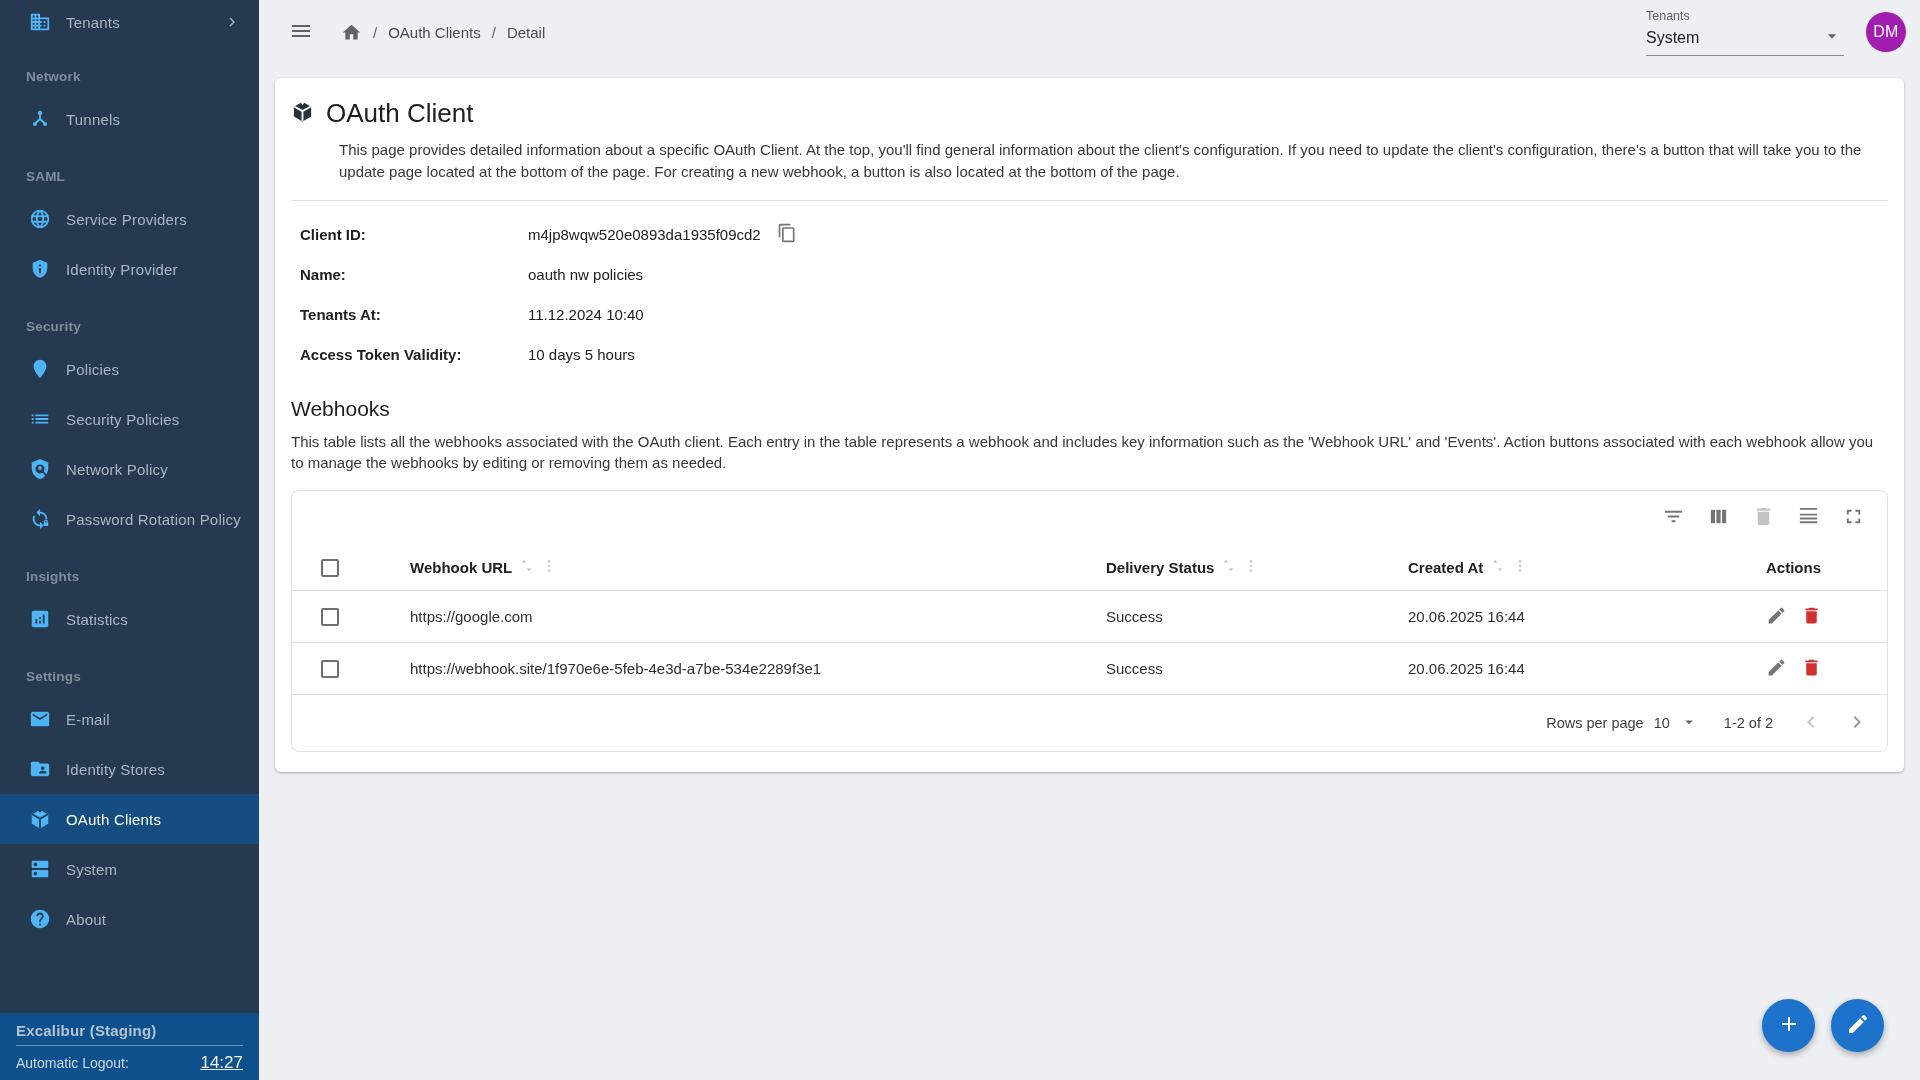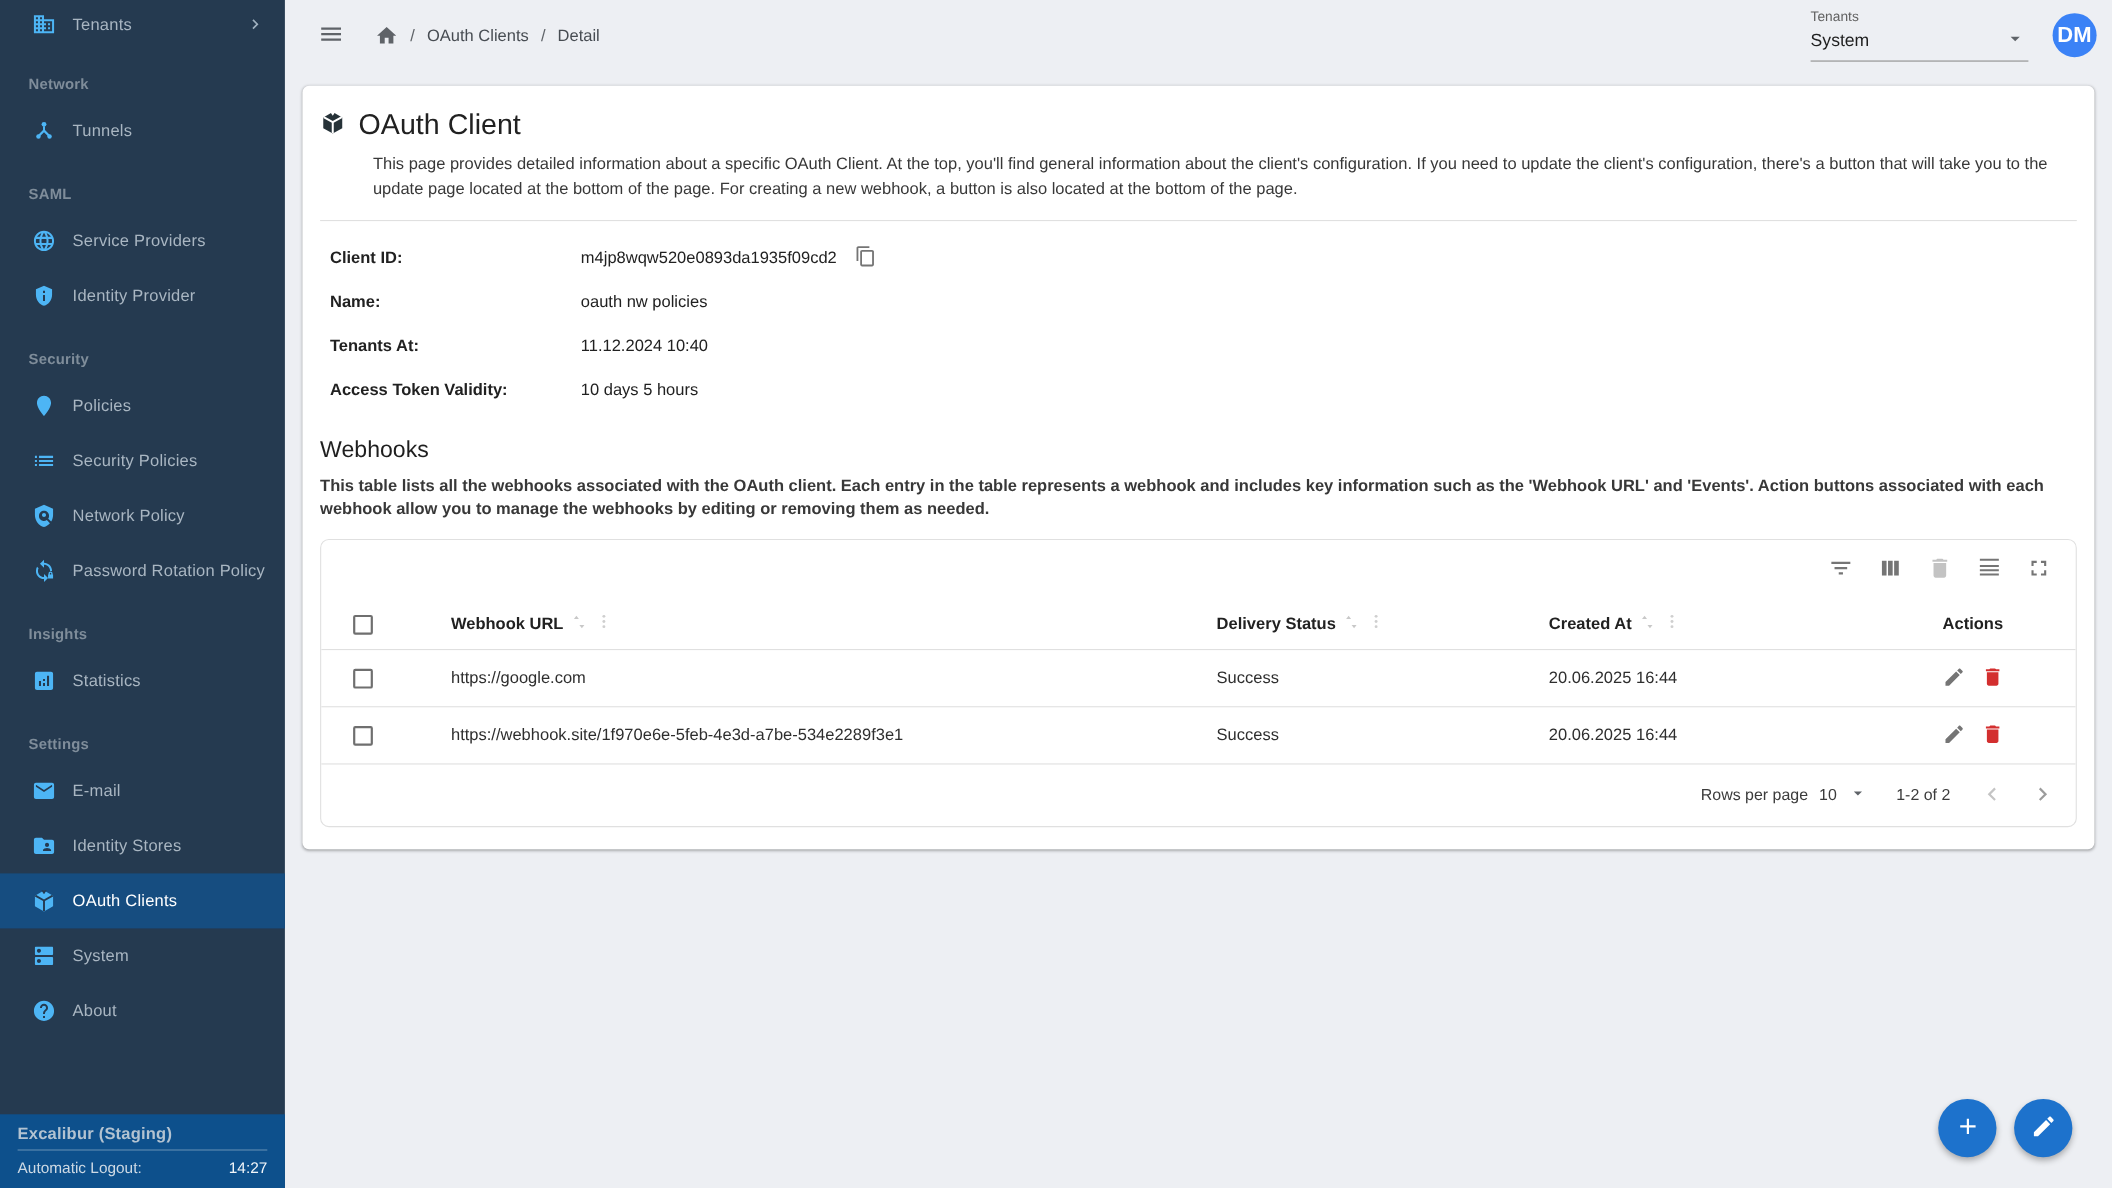--- a/index.html
+++ b/index.html
@@ -17,57 +17,57 @@
   .nav-chevron { color:#9fb0bf; display:flex; }
   .nav-chevron svg { width:18px; height:18px; fill:currentColor; }
   .nav-item.active { background:#164d80; color:#ffffff; }
   .section-title { margin-top:14px; height:36px; display:flex; align-items:center; padding:0 26px;
     color:#7f8d9a; font-size:13.5px; font-weight:700; letter-spacing:.2px; }
   .sidebar-footer { position:absolute; left:0; right:0; bottom:0; height:67px; background:#0d508c; padding:9px 16px 8px; }
   .footer-brand { color:#b3c3d1; font-size:15px; font-weight:700; letter-spacing:.2px; }
   .footer-divider { border:none; border-top:1px solid rgba(255,255,255,.38); margin:6px 0 7px; }
   .footer-row { display:flex; justify-content:space-between; align-items:center; }
   .footer-label { color:#cdd9e4; font-size:14px; }
-  .footer-time { color:#f2f6fa; font-size:14px; }
+  .footer-time { color:#f2f6fa; font-size:17px;text-decoration:underline; }
 
   
   .main { flex:1; position:relative; height:1080px; }
   .topbar { height:64px; display:flex; align-items:center; padding:0 14px 0 30px; }
   .icon-btn { border:none; background:transparent; cursor:pointer; display:flex; align-items:center; justify-content:center; color:#5f6368; }
   .icon-btn svg { fill:currentColor; }
   .hamburger svg { width:24px; height:24px; }
   .breadcrumb { display:flex; align-items:center; margin-left:28px; gap:11px; font-size:15px; color:#474c52; }
   .crumb-home svg { width:21px; height:21px; fill:#5f6368; }
   .crumb-sep { color:#5f6368; }
   .topbar-right { margin-left:auto; display:flex; align-items:center; }
   .tenant-select { width:198px; margin-right:22px; cursor:pointer; }
   .tenant-label { font-size:12.5px; color:#616161; }
   .tenant-value-row { display:flex; align-items:center; justify-content:space-between; padding:3px 2px 5px 0;
     border-bottom:1px solid #8d8d8d; }
   .tenant-value { font-size:16px; color:#1f1f1f; }
   .tenant-caret svg { width:20px; height:20px; fill:#5f6368; }
-  .avatar { width:40px; height:40px; border-radius:50%; background:#3b82f6; color:#ffffff;
-    display:flex; align-items:center; justify-content:center; font-size:20px; font-weight:700; letter-spacing:.3px; cursor:pointer; }
+  .avatar { width:40px; height:40px; border-radius:50%; background:#a21caf; color:#ffffff;
+    display:flex; align-items:center; justify-content:center; font-size:16px; font-weight:400; letter-spacing:.3px; cursor:pointer; }
 
   
   .card { margin:14px 16px 0; background:#ffffff; border-radius:6px; box-shadow:0 1px 3px rgba(0,0,0,.2), 0 1px 2px rgba(0,0,0,.1);
     padding:20px 16px 20px; }
   .card-title-row { display:flex; align-items:center; gap:12px; }
   .card-title-icon svg { width:23px; height:23px; }
   .card-title { font-size:26px; font-weight:400; color:#212121; }
   .card-desc { margin-top:10px; font-size:15px; line-height:1.45; color:#383838;margin-left:48px; }
   .card hr.divider { border:none; border-top:1px solid #e0e0e0; margin:17px 0 0; }
   .section-heading { margin-top:22px; font-size:21px; font-weight:400; color:#1f1f1f; }
   .fields { margin-top:14px; }
   .field-row { display:flex; align-items:center; min-height:40px; padding-left:9px; }
   .field-label { width:228px; font-size:15px; font-weight:700; color:#212121; }
   .field-value { font-size:15px; color:#212121; }
   .copy-btn { margin-left:16px; color:#757575; }
   .copy-btn svg { width:20px; height:20px; }
-  .section-desc { margin-top:10px; font-size:15px; line-height:1.45; color:#383838;font-weight:bold; }
+  .section-desc { margin-top:10px; font-size:15px; line-height:1.45; color:#383838; }
 
   
   .table-panel { margin-top:16px; border:1px solid #e0e0e0; border-radius:8px; overflow:hidden; }
   .table-toolbar { height:54px; display:flex; align-items:center; justify-content:flex-end; gap:9px; padding:0 16px; }
   .tool-btn { width:36px; height:36px; border-radius:50%; color:#757575; }
   .tool-btn svg { width:23px; height:23px; }
   .tool-btn.disabled { color:#c3c3c3; }
   .trow { display:grid; grid-template-columns:118px 696px 302px 292px 1fr; align-items:center; }
   .thead { height:46px; border-bottom:1px solid #e0e0e0; }
   .tbody-row { height:52px; border-bottom:1px solid #e0e0e0; }

